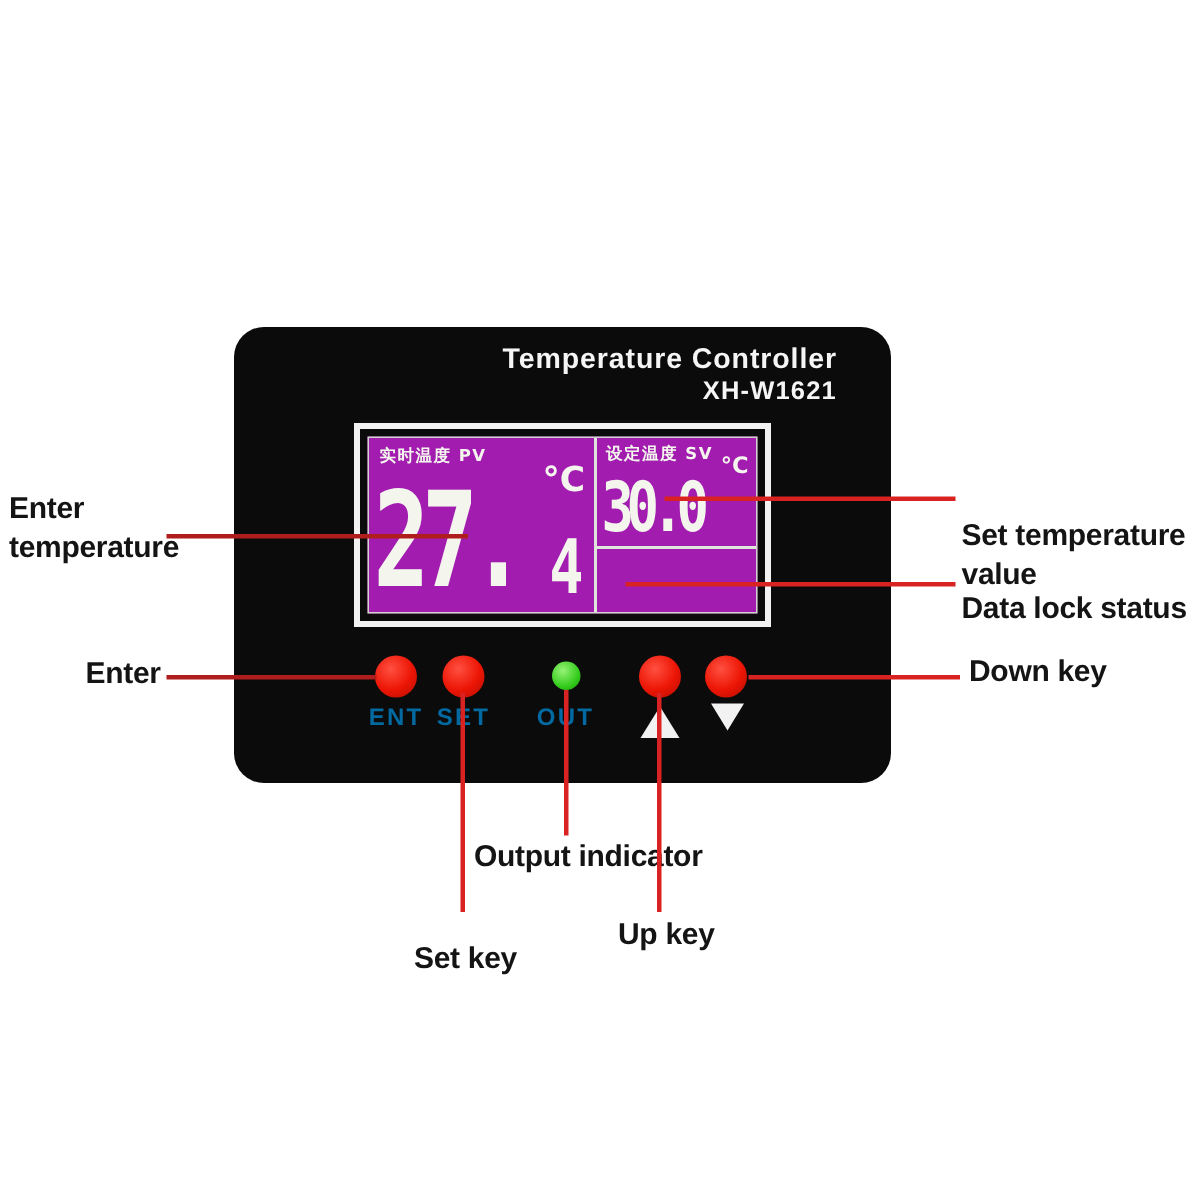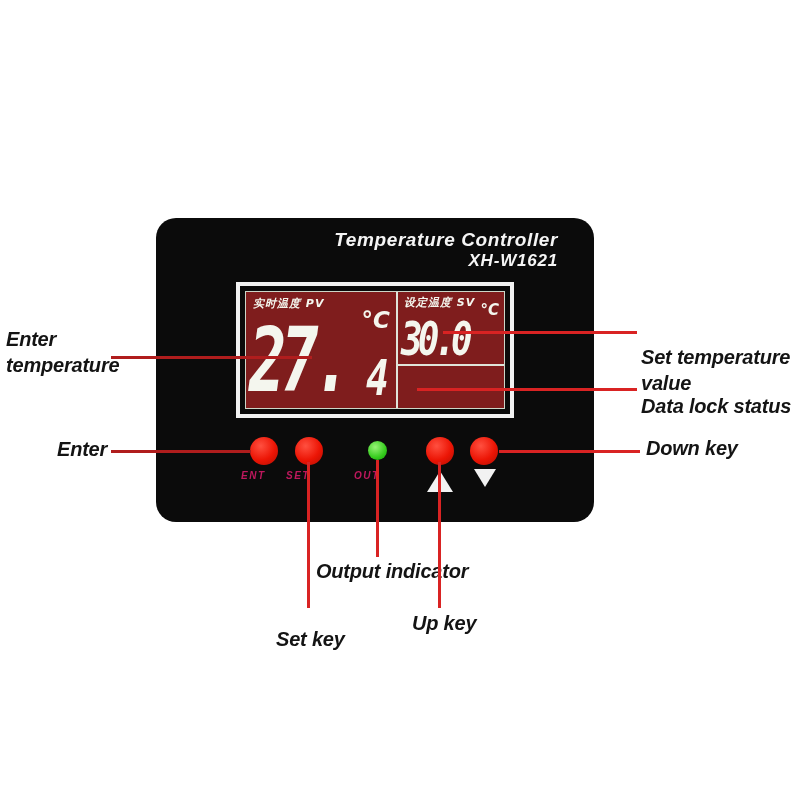--- a/index.html
+++ b/index.html
@@ -3,21 +3,20 @@
 <meta charset="utf-8">
 <style>
   * { margin: 0; padding: 0; box-sizing: border-box; }
   html,body { background:#fff; }
   #page {
     position: relative;
     width: 800px; height: 800px;
     background: #ffffff;
     overflow: hidden;
     font-family: "Liberation Sans", sans-serif;
-    font-style: italic;
   }
 
   
   .panel {
     position: absolute;
     left: 156px; top: 218px;
     width: 438px; height: 304px;
     background: #0b0b0b;
     border-radius: 20px;
     z-index: 1;
@@ -42,21 +41,21 @@
     position: absolute;
     left: 236px; top: 282px;
     width: 278px; height: 136px;
     background: #0b0b0b;
     border: 4px solid #f2f2f2;
     padding: 5px;
     z-index: 2;
   }
   .lcd-screen {
     width: 100%; height: 100%;
-    background: #7f1d1d;
+    background: #a21caf;
     border: 1px solid #cdd6c8;
     display: flex;
     color: #f4f6ee;
     justify-content: space-between;
   }
   .lcd-left {
     position: relative;
     width: 150px; flex: 0 0 150px;
     height: 100%;
   }
@@ -134,22 +133,23 @@
     position: absolute;
     left: 368px; top: 441px;
     width: 19px; height: 19px;
     border-radius: 50%;
     background: radial-gradient(circle at 38% 32%, #97f276 0%, #35cc1d 60%, #169c07 100%);
     z-index: 3;
   }
   .btn-label {
     position: absolute;
     width: 46px;
-    color: #be185d;
-    font-size: 10px; font-weight: bold; letter-spacing: 1.5px;
+    text-align: center;
+    color: #0369a1;
+    font-size: 16px; font-weight: bold; letter-spacing: 1.5px;
     z-index: 3;
   }
   .lbl-ent { left: 241px; top: 470px; }
   .lbl-set { left: 286px; top: 470px; }
   .lbl-out { left: 354px; top: 470px; }
   .tri-up {
     position: absolute;
     left: 427px; top: 471px;
     width: 0; height: 0;
     border-left: 13px solid transparent;

